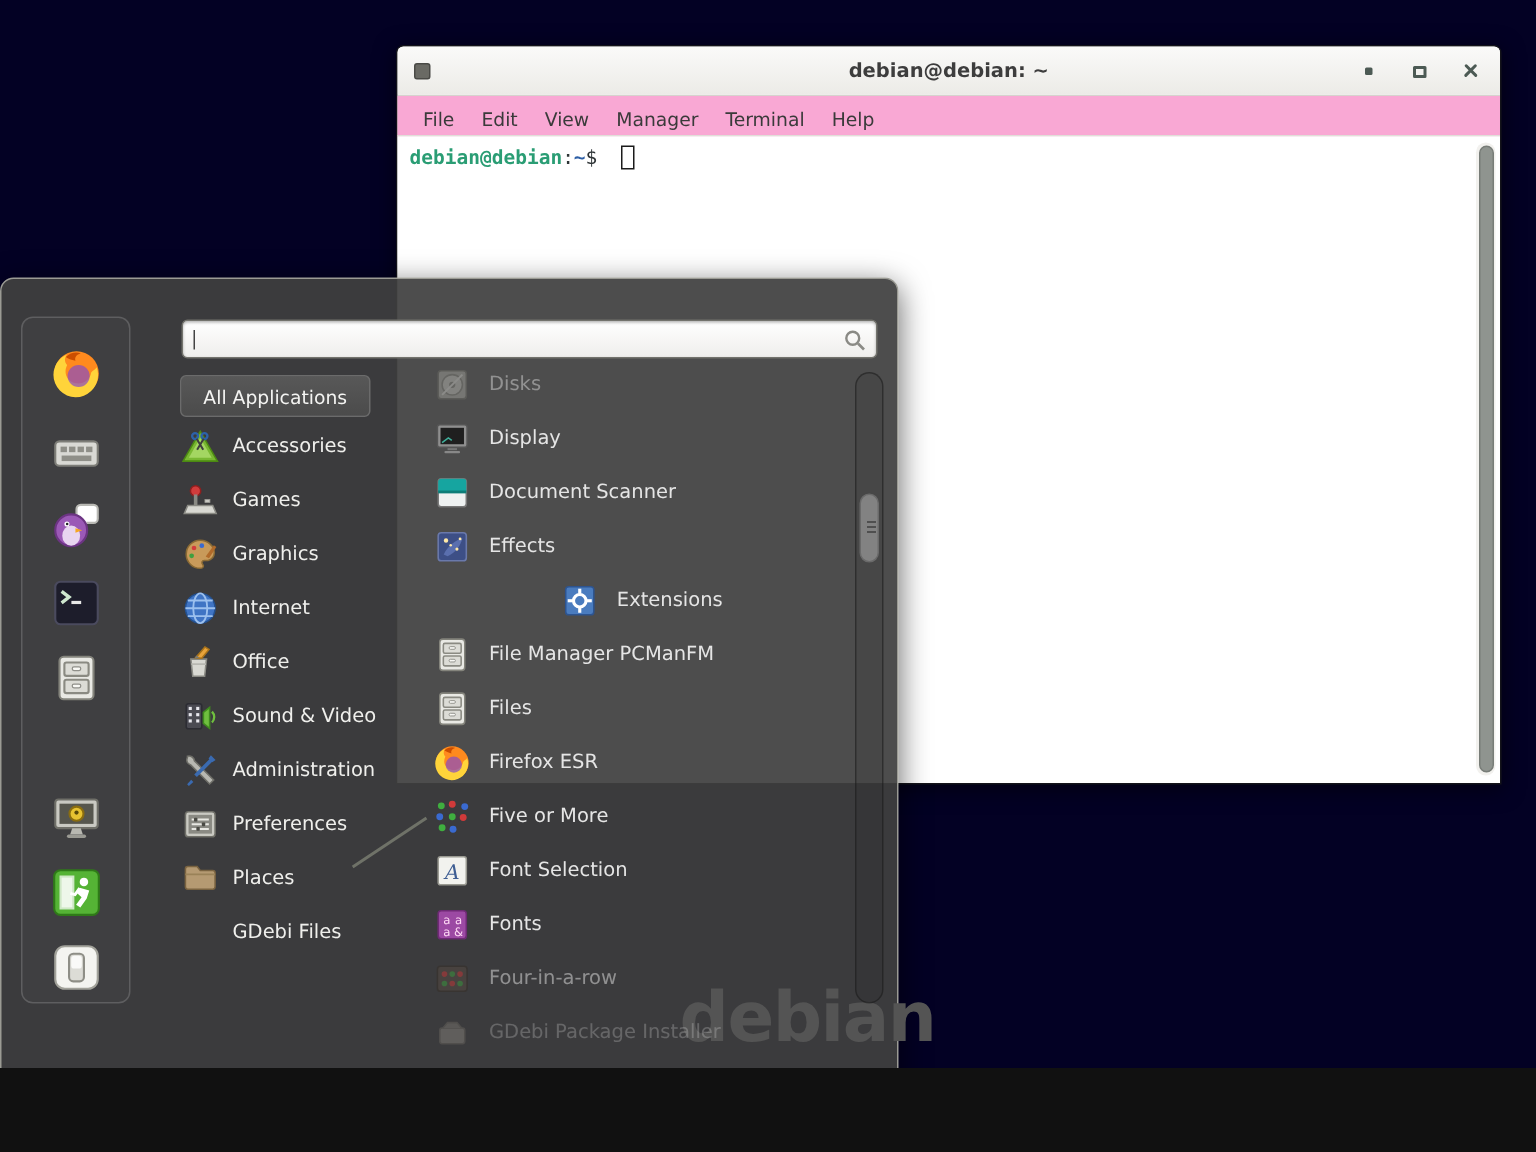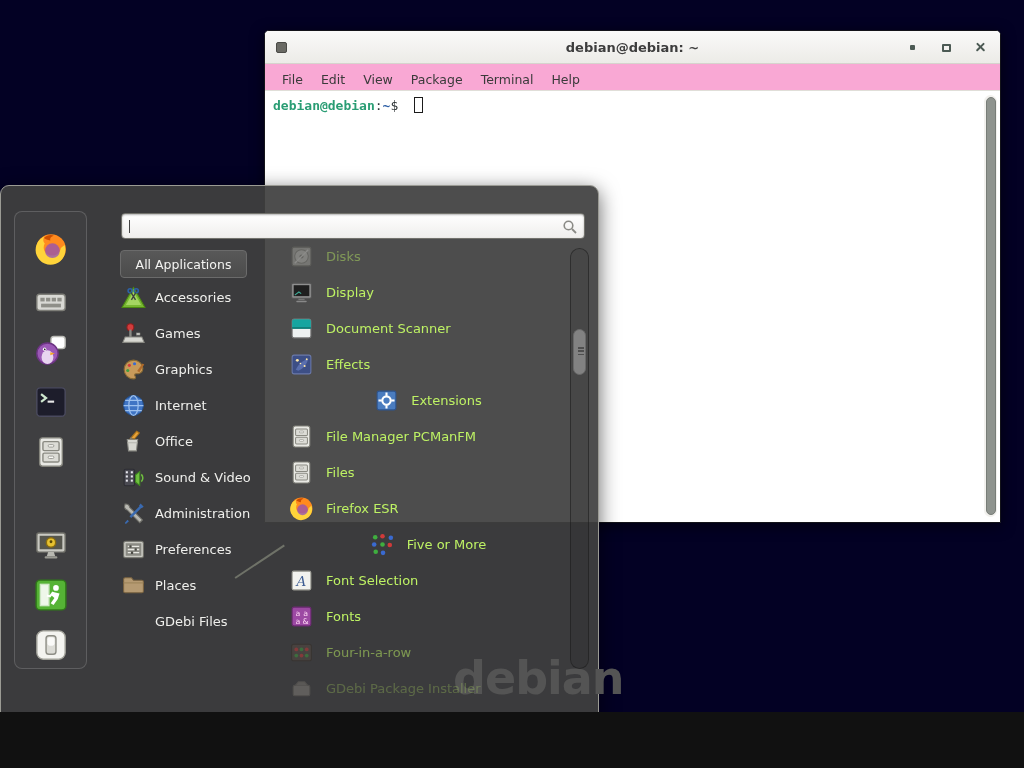--- a/index.html
+++ b/index.html
@@ -62,21 +62,21 @@
             color:#f4f4f2;font-size:12.5px;}
   .cats{position:absolute;left:120px;top:93px;width:162px;}
   .cat-row{height:36px;display:flex;align-items:center;gap:9px;cursor:default;}
   .cat-ic{width:25px;height:25px;flex:none;}
   .cat-ic svg{width:100%;height:100%;display:block;}
   .cat-label{font-size:13px;color:#efefec;white-space:nowrap;}
   .apps{position:absolute;left:288px;top:52px;width:278px;}
   .app-row{height:36px;display:flex;align-items:center;gap:12px;cursor:default;}
   .app-ic{width:25px;height:25px;flex:none;}
   .app-ic svg{width:100%;height:100%;display:block;}
-  .app-label{font-size:13px;color:#bef264;white-space:nowrap;}
+  .app-label{font-size:13px;color:#e5e5e5;white-space:nowrap;}
   .menu-scroll{position:absolute;left:569px;top:62px;width:19px;height:421px;
                border:1px solid rgba(25,25,25,.55);border-radius:10px;
                background:rgba(0,0,0,.07);}
   .menu-thumb{position:absolute;left:2px;top:80px;width:13px;height:46px;
               background:#828282;border:1px solid #6a6a6a;border-radius:7px;}
   .menu-thumb::after{content:"";position:absolute;left:3.5px;top:17px;width:6px;height:9px;
               background:repeating-linear-gradient(#4f4f4f 0 1.6px,transparent 1.6px 3.4px);}
   .pointer-line{position:absolute;left:234px;top:391px;width:59px;height:1.6px;
                 background:#9aa08c;opacity:.55;transform:rotate(-33.5deg);
                 transform-origin:left center;}
@@ -116,21 +116,21 @@
           </span>
         <span class="wc wc-close">
             <i></i>
           </span>
       </div>
     </div>
     <div class="menubar" id="term-menubar">
         <span class="mitem">File</span>
         <span class="mitem">Edit</span>
         <span class="mitem">View</span>
-        <span class="mitem">Package</span>
+        <span class="mitem">Manager</span>
         <span class="mitem">Terminal</span>
         <span class="mitem">Help</span>
       </div>
     <div class="term-body">
       <div class="prompt"><span class="p-user" style="color: rgb(42, 157, 116);">debian@debian</span><span class="p-sep" style="color: rgb(46, 52, 54);">:</span><span class="p-path" style="color: rgb(45, 95, 166);">~</span><span class="p-sym" style="color: rgb(46, 52, 54);">$ </span><span class="cursor"></span></div>
       <div class="term-scroll">
         <div class="term-thumb"></div>
       </div>
     </div>
   </div>
@@ -416,21 +416,21 @@
           <span class="app-ic">
             <svg viewBox="0 0 24 24">
               <circle cx="12" cy="12" r="10.5" fill="#ff8a1e"></circle>
               <path d="M21.5 9a10.5 10.5 0 1 1-14-6c-1.5 2-1 4 .1 5-2 4 .2 8 4.2 8.6 3.5.5 6.6-1.6 7.1-5.1.8-1.1 2-1.3 2.6-2.5z" fill="#ffd43a"></path>
               <circle cx="13" cy="13.2" r="5.2" fill="#8a4dbf" opacity=".72"></circle>
               <path d="M7 4.2c2-2 5-2.6 7-1.6-2 .4-3 1.9-2.5 3.4-2-.5-3.5-1-4.5-1.8z" fill="#cc4e00"></path>
             </svg>
           </span>
           <span class="app-label">Firefox ESR</span>
         </div>
-        <div class="app-row" style="opacity: 1; justify-content: center;">
+        <div class="app-row" style="opacity: 1;">
           <span class="app-ic">
             <svg viewBox="0 0 24 24">
               <circle cx="5" cy="5" r="2.2" fill="#3fae3f"></circle>
               <circle cx="12" cy="4" r="2.2" fill="#d03a3a"></circle>
               <circle cx="20" cy="5.5" r="2.2" fill="#3a6ad0"></circle>
               <circle cx="4" cy="12" r="2.2" fill="#3a6ad0"></circle>
               <circle cx="12" cy="12" r="2.2" fill="#3fae3f"></circle>
               <circle cx="19" cy="12.5" r="2.2" fill="#d03a3a"></circle>
               <circle cx="5.5" cy="19" r="2.2" fill="#3fae3f"></circle>
               <circle cx="12.5" cy="20" r="2.2" fill="#3a6ad0"></circle>

